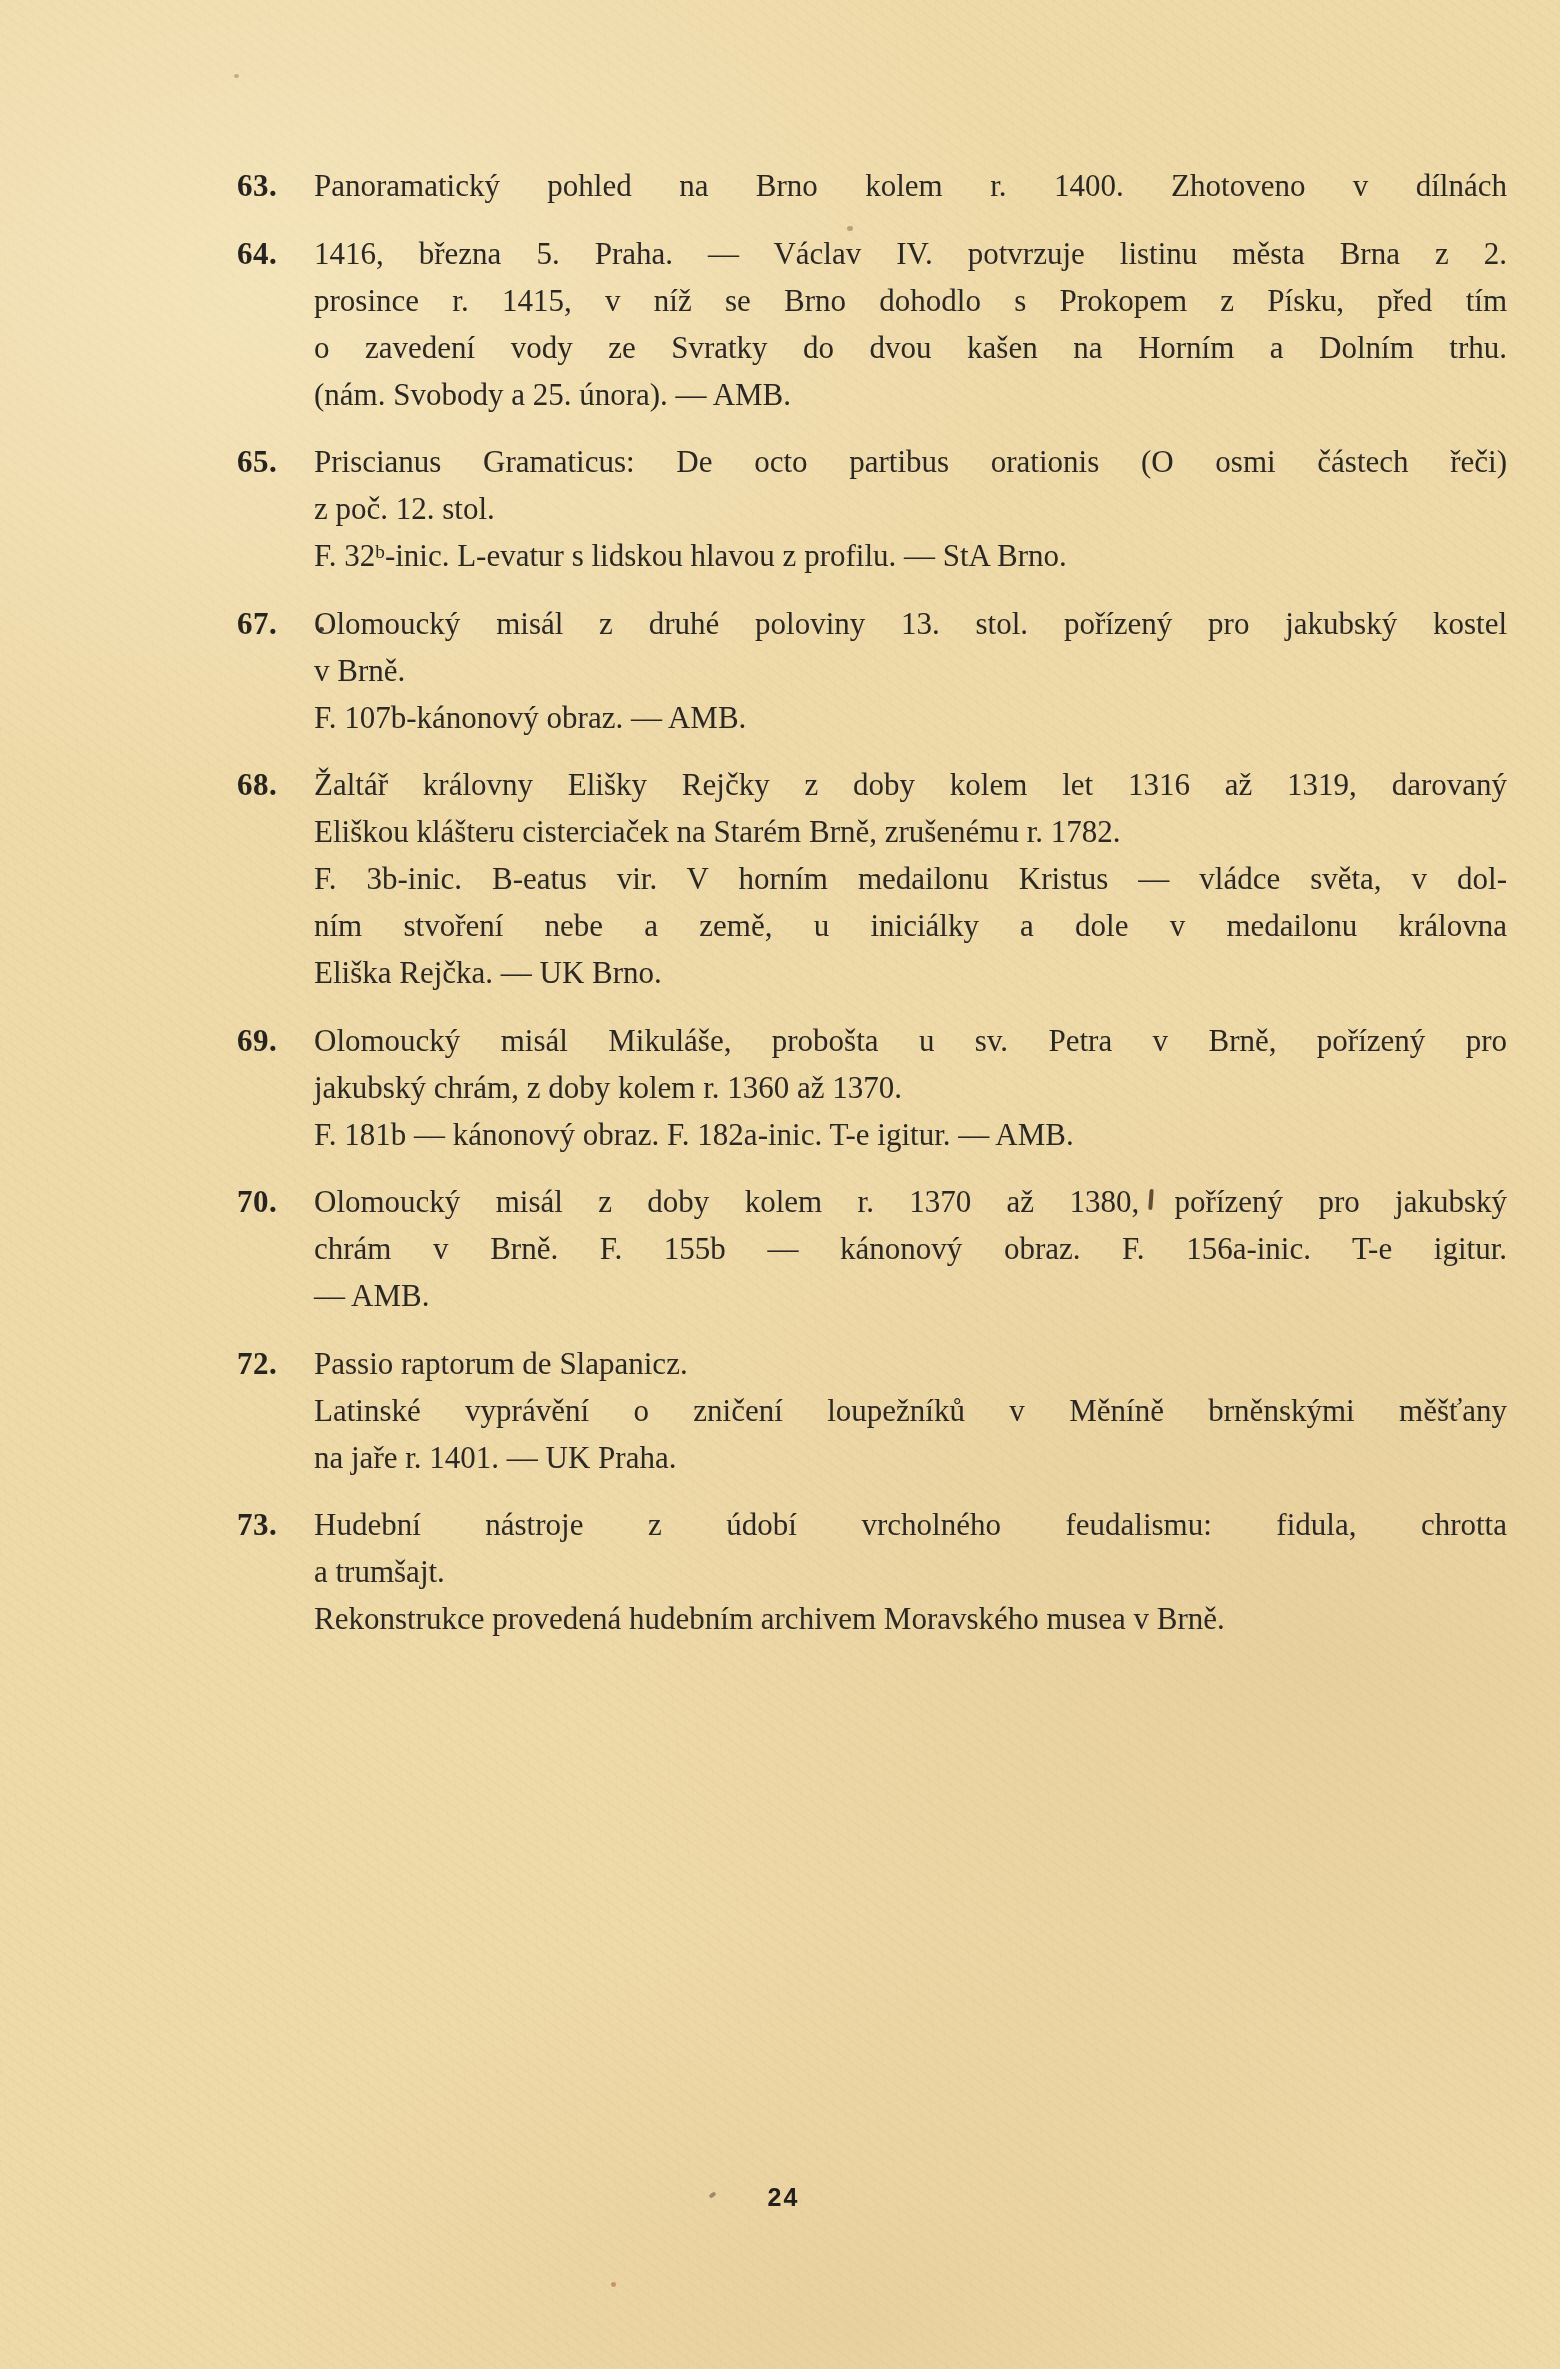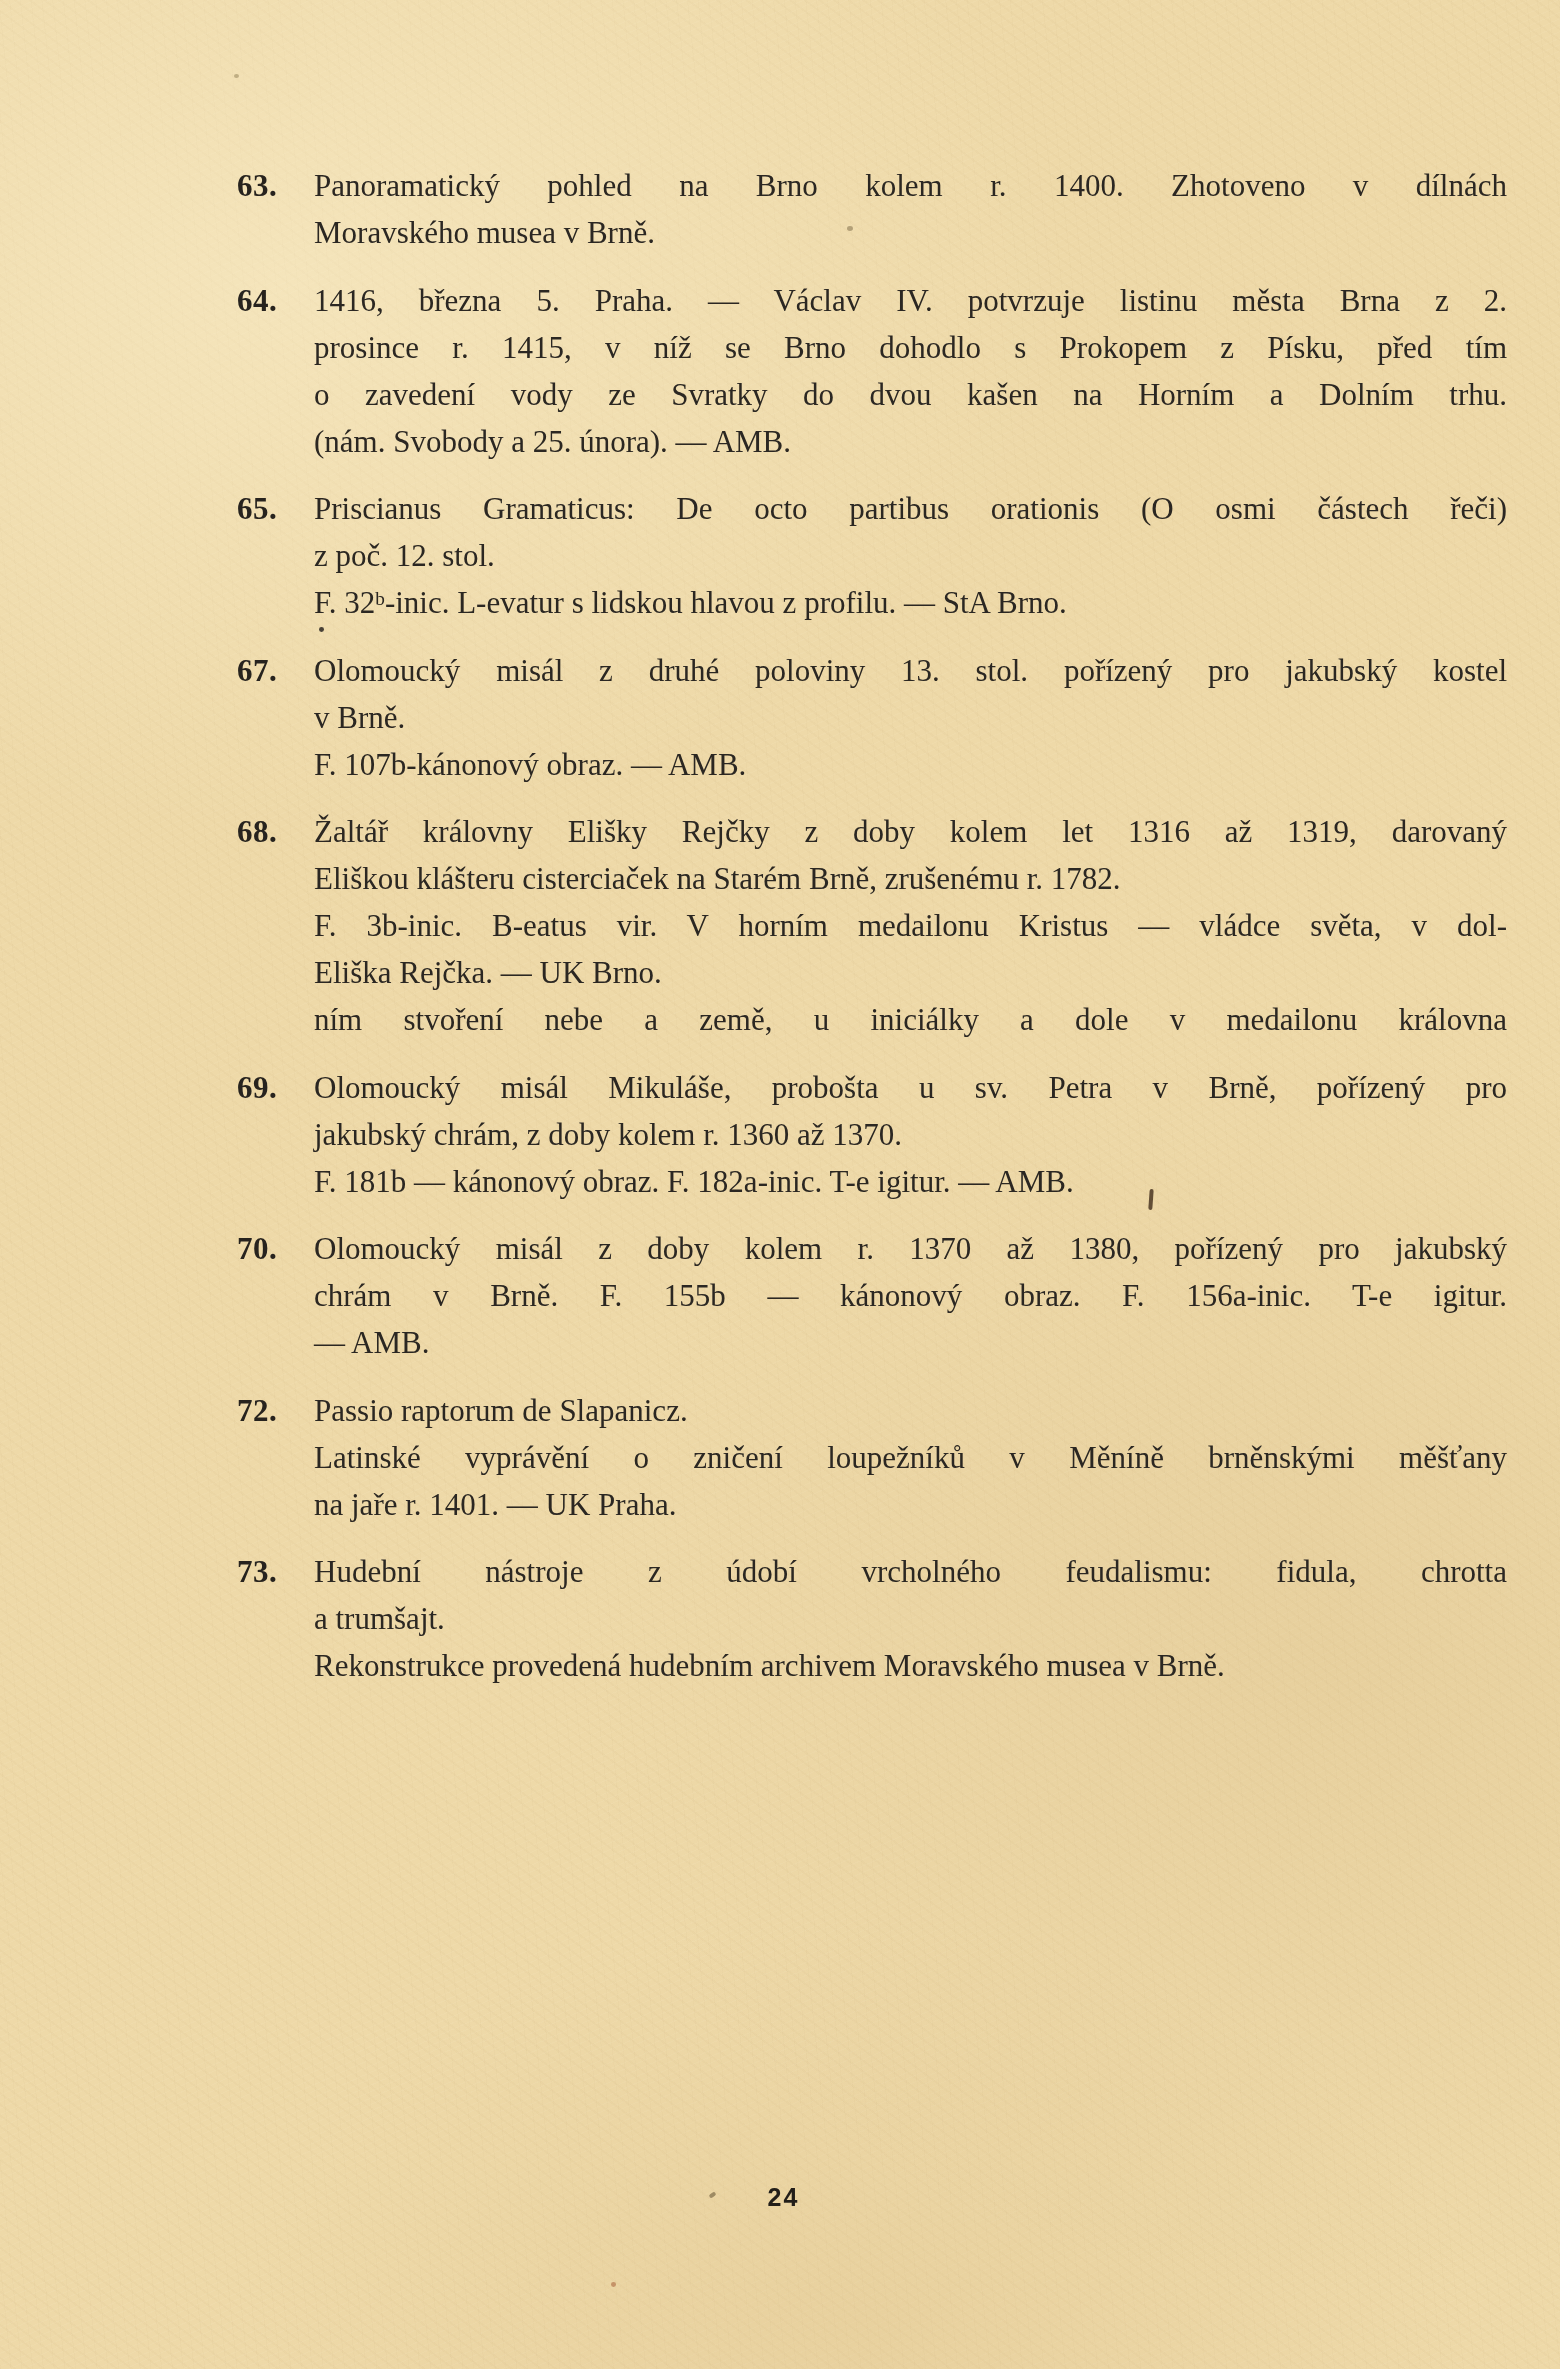--- a/index.html
+++ b/index.html
@@ -138,21 +138,20 @@
   }
 </style>
 </head>
 <body>
 
 <div class="content" id="entries-root">
     <div class="entry">
       <div class="entry-number">63.</div>
       <div class="entry-text">
         <div class="line justify">Panoramatický pohled na Brno kolem r. 1400. Zhotoveno v dílnách</div>
-        <div class="line left">Moravského musea v Brně.</div>
       </div>
     </div>
     <div class="entry">
       <div class="entry-number">64.</div>
       <div class="entry-text">
         <div class="line justify">1416, března 5. Praha. — Václav IV. potvrzuje listinu města Brna z 2.</div>
         <div class="line justify">prosince r. 1415, v níž se Brno dohodlo s Prokopem z Písku, před tím</div>
         <div class="line justify">o zavedení vody ze Svratky do dvou kašen na Horním a Dolním trhu.</div>
         <div class="line left">(nám. Svobody a 25. února). — AMB.</div>
       </div>
@@ -172,22 +171,22 @@
         <div class="line left">v Brně.</div>
         <div class="line left">F. 107b-kánonový obraz. — AMB.</div>
       </div>
     </div>
     <div class="entry">
       <div class="entry-number">68.</div>
       <div class="entry-text">
         <div class="line justify">Žaltář královny Elišky Rejčky z doby kolem let 1316 až 1319, darovaný</div>
         <div class="line left">Eliškou klášteru cisterciaček na Starém Brně, zrušenému r. 1782.</div>
         <div class="line justify">F. 3b-inic. B-eatus vir. V horním medailonu Kristus — vládce světa, v dol-</div>
+        <div class="line justify">ním stvoření nebe a země, u iniciálky a dole v medailonu královna</div>
         <div class="line left">Eliška Rejčka. — UK Brno.</div>
-        <div class="line justify">ním stvoření nebe a země, u iniciálky a dole v medailonu královna</div>
       </div>
     </div>
     <div class="entry">
       <div class="entry-number">69.</div>
       <div class="entry-text">
         <div class="line justify">Olomoucký misál Mikuláše, probošta u sv. Petra v Brně, pořízený pro</div>
         <div class="line left">jakubský chrám, z doby kolem r. 1360 až 1370.</div>
         <div class="line left">F. 181b — kánonový obraz. F. 182a-inic. T-e igitur. — AMB.</div>
       </div>
     </div>

